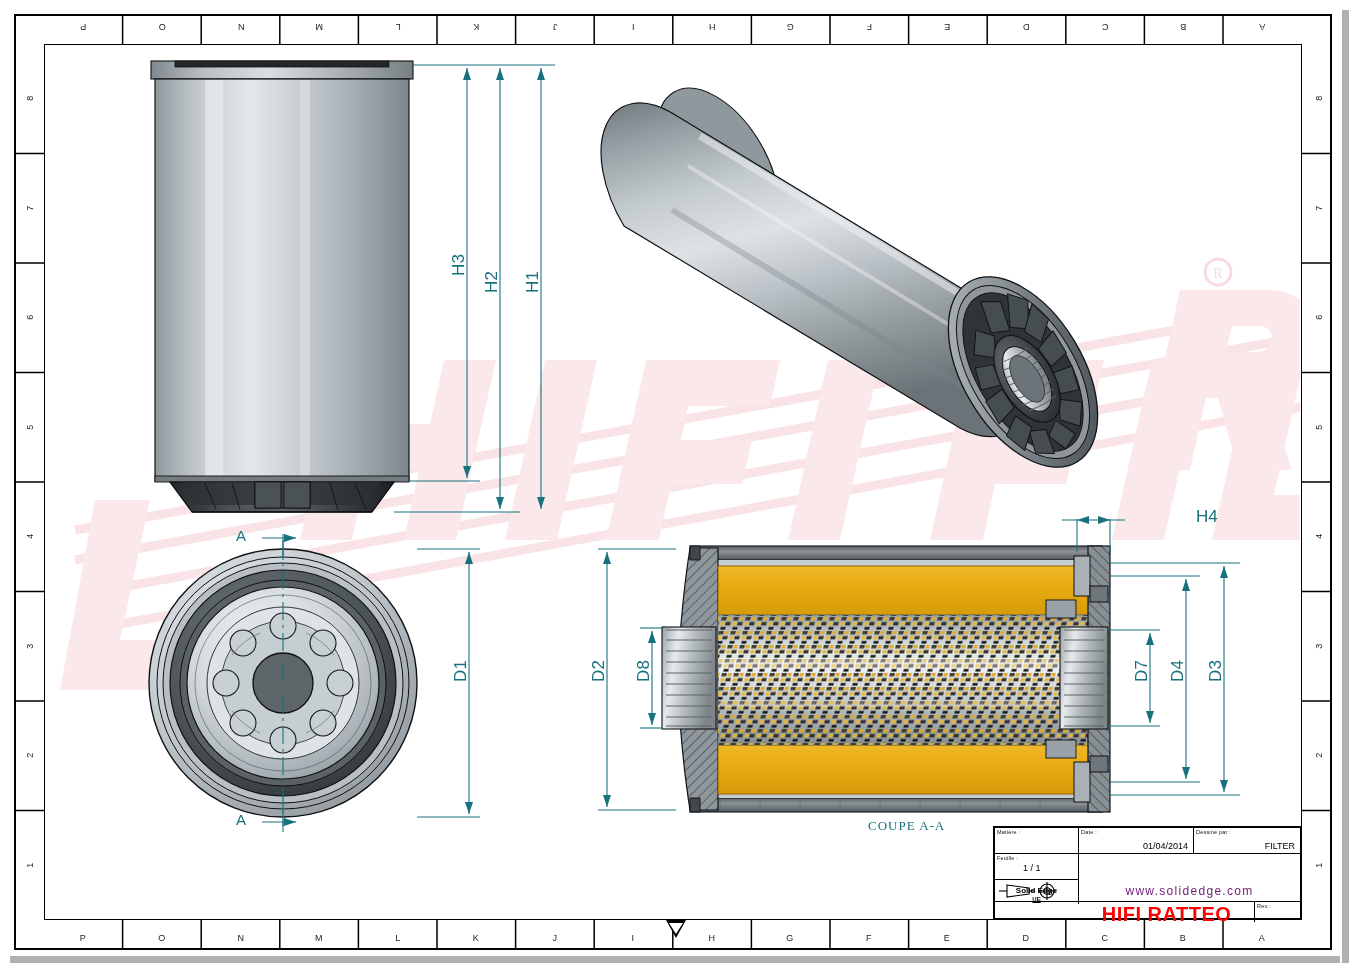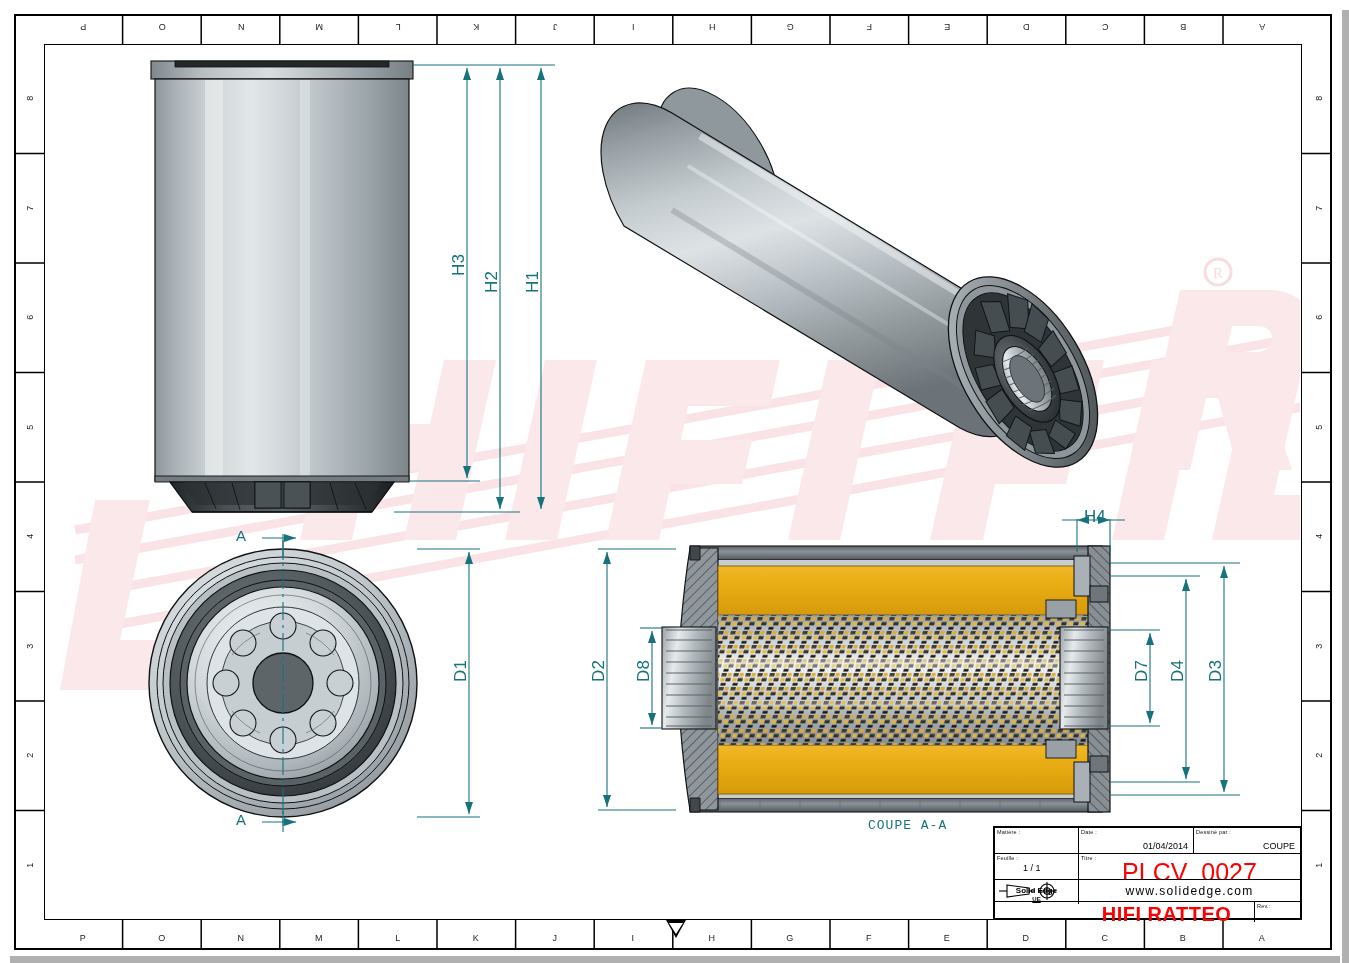--- a/index.html
+++ b/index.html
@@ -72,42 +72,42 @@
   }
   .dim-rot { transform: rotate(-90deg); transform-origin: center center; }
   .sec-label {
     position: absolute; color: #17727e;
     font-size: 15px; z-index: 5;
     font-family: "Liberation Sans", sans-serif;
   }
   .coupe {
     position: absolute; color: #17727e;
     font-size: 13px; letter-spacing: 1px; z-index: 5;
-    font-family: Liberation Mono, monospace;
+    font-family: Liberation Serif, serif;
   }
 
   
   .titleblock {
     position: absolute; left: 993px; top: 826px;
     width: 309px; height: 94px;
     border: 2px solid #000;
     background: #fff; z-index: 10;
     font-family: "Liberation Sans", sans-serif;
   }
   .tb-cell { position: absolute; border-right: 1.5px solid #000; border-bottom: 1.5px solid #000; overflow: hidden; }
   .tb-lab { position: absolute; left: 2px; top: 1px; font-size: 5.5px; color: #111; letter-spacing: .2px; }
   .tb-val { position: absolute; right: 4px; bottom: 2px; font-size: 8.5px; color: #000; }
   .tb-title {
     position:absolute; left:0; right:0; top: 4px;
     text-align: center; color: #ff0000;
     font-size: 25px; font-weight: 500; letter-spacing: 0px;
   }
   .tb-url {
     position: absolute; left:0; right:0; top: 4px; text-align:center;
-    color: #000000; font-size: 12px; letter-spacing: 1.3px;
+    color: #701a75; font-size: 12px; letter-spacing: 1.3px;
   }
   .tb-company {
     position: absolute; left:0; right:0; top: 1px; text-align:center;
     color: #ff0000; font-size: 20px; font-weight: bold; letter-spacing: .5px;
   }
   .tb-se {
     position: absolute; left: 0; right: 0; top: 2px; text-align: center;
     font-size: 8px; font-weight: bold; color: #000;
   }
   .tb-se2 {
@@ -670,21 +670,21 @@
 
   <div class="dim dim-rot" style="left:439px; top:255px; width:40px; text-align:center">H3</div>
   <div class="dim dim-rot" style="left:472px; top:272px; width:40px; text-align:center">H2</div>
   <div class="dim dim-rot" style="left:513px; top:272px; width:40px; text-align:center">H1</div>
 
   <div class="dim dim-rot" style="left:441px; top:661px; width:40px; text-align:center">D1</div>
 
   <div class="dim dim-rot" style="left:579px; top:661px; width:40px; text-align:center">D2</div>
   <div class="dim dim-rot" style="left:624px; top:661px; width:40px; text-align:center">D8</div>
 
-  <div class="dim" style="left:1084px; top:507px">H4</div>
+  <div class="dim" style="left:1196px; top:507px">H4</div>
 
   <div class="dim dim-rot" style="left:1122px; top:661px; width:40px; text-align:center">D7</div>
   <div class="dim dim-rot" style="left:1158px; top:661px; width:40px; text-align:center">D4</div>
   <div class="dim dim-rot" style="left:1196px; top:661px; width:40px; text-align:center">D3</div>
 
   <div class="sec-label" style="left:236px; top:527px">A</div>
   <div class="sec-label" style="left:236px; top:811px">A</div>
 
   <div class="coupe" style="left:868px; top:818px">COUPE A-A</div>
 
@@ -693,30 +693,26 @@
     <div class="tb-cell" style="left:0;   top:0;   width:84px;  height:26px; border-left:none; border-top:none">
       <span class="tb-lab">Matière :</span>
       <span class="tb-val"></span>
     </div>
     <div class="tb-cell" style="left:84px; top:0;  width:115px; height:26px; border-top:none">
       <span class="tb-lab">Date :</span>
       <span class="tb-date">01/04/2014</span>
     </div>
     <div class="tb-cell" style="left:199px; top:0; width:106px; height:26px; border-right:none; border-top:none">
       <span class="tb-lab">Dessiné par :</span>
-      <span class="tb-date">COUPE</span>
+      <span class="tb-date">FILTER</span>
     </div>
 
     <div class="tb-cell" style="left:0; top:26px; width:84px; height:26px; border-left:none">
       <span class="tb-lab">Feuille :</span>
       <span class="tb-sheet">1 / 1</span>
-    </div>
-    <div class="tb-cell" style="left:84px; top:26px; width:221px; height:26px; border-right:none">
-      <span class="tb-lab">Titre :</span>
-      <span class="tb-title">PLCV_0027</span>
     </div>
 
     <div class="tb-cell" style="left:0; top:52px; width:84px; height:22px; border-left:none">
       <svg width="84" height="22" viewBox="0 0 84 22">
         <g stroke="#000" stroke-width="1.1" fill="none">
           <path d="M12 5 L34 8 L34 14 L12 17 Z"></path>
           <line x1="4" y1="11" x2="12" y2="11"></line>
           <line x1="34" y1="11" x2="40" y2="11"></line>
           <circle cx="52" cy="11" r="7"></circle>
           <circle cx="52" cy="11" r="3.2"></circle>

